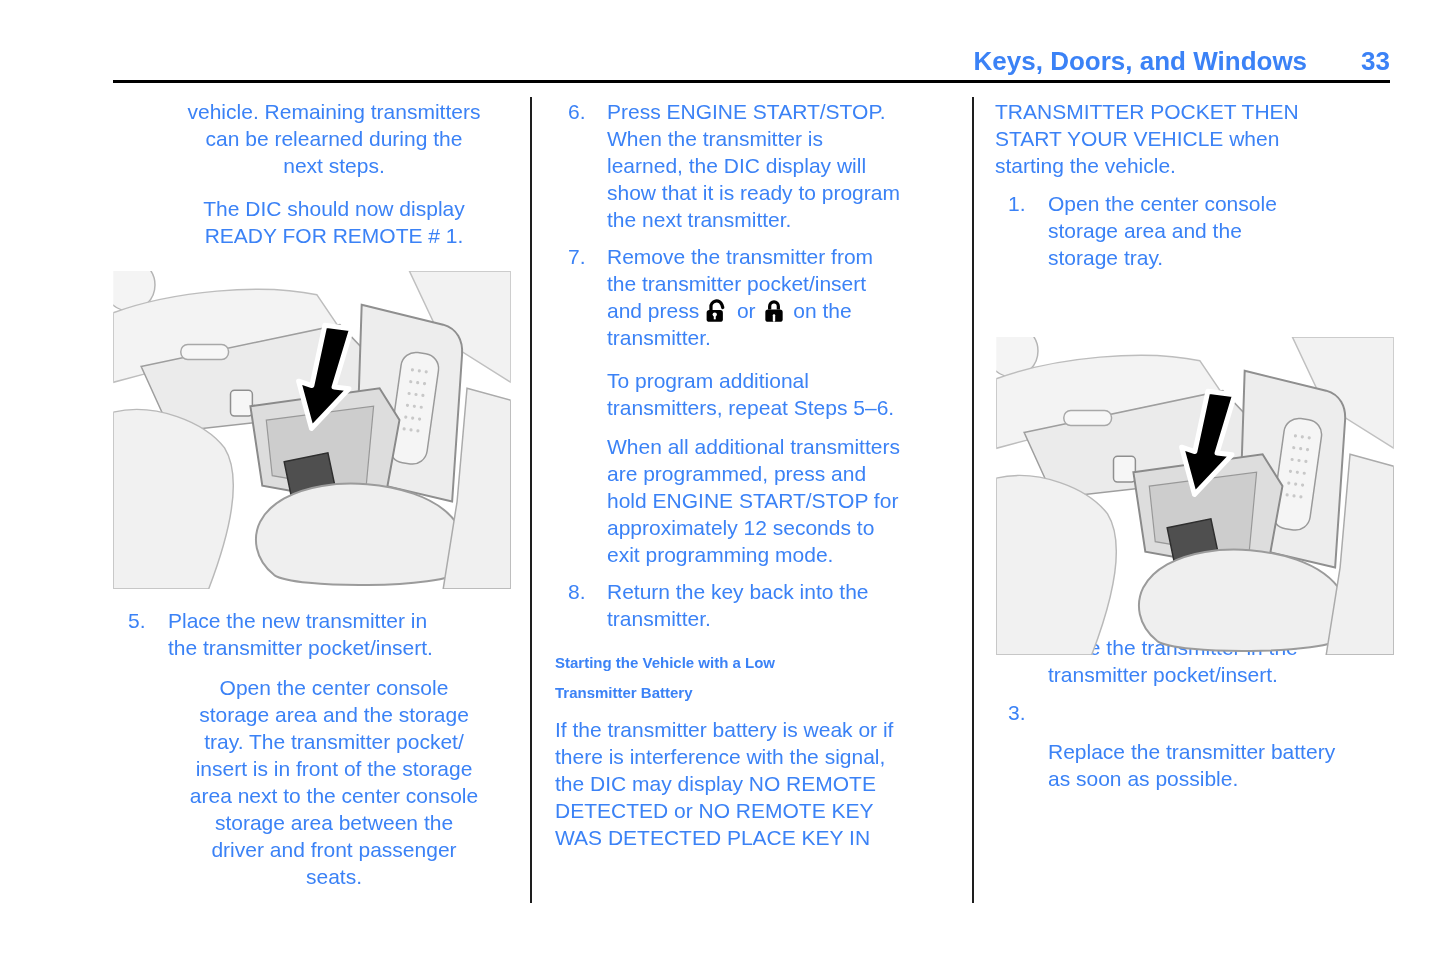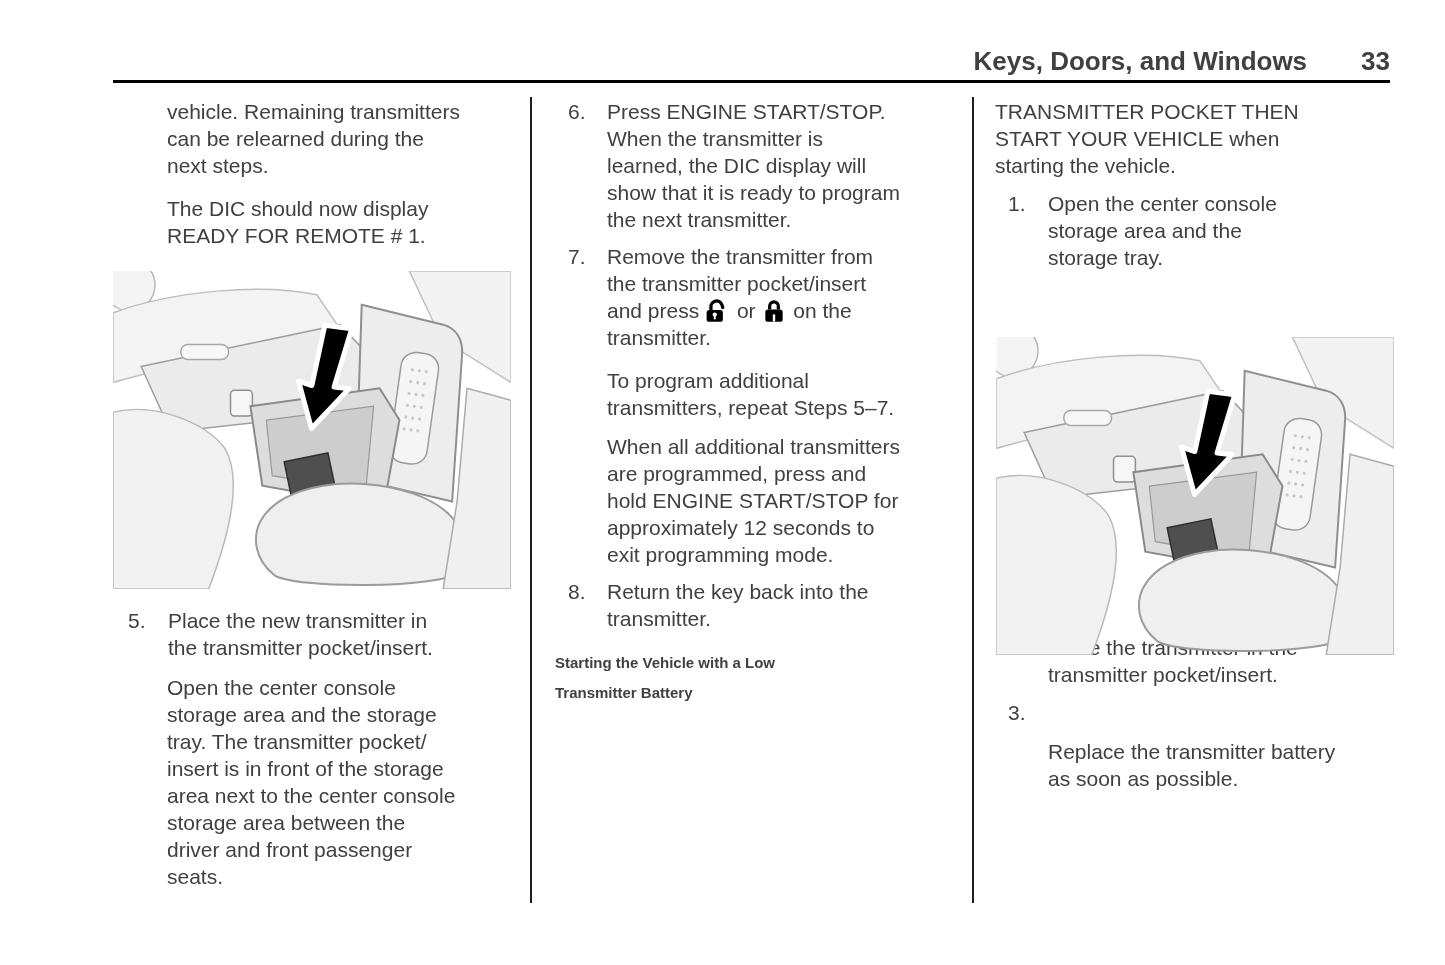--- a/index.html
+++ b/index.html
@@ -1,39 +1,39 @@
 <!DOCTYPE html>
 <html><head>
 <meta charset="utf-8">
 <style>
   html,body{margin:0;padding:0;background:#ffffff;}
   .page{
     position:relative;width:1445px;height:965px;background:#ffffff;
-    color:#404040;font-family:"Liberation Sans",sans-serif;
+    color:#3b82f6;font-family:"Liberation Sans",sans-serif;
     font-size:21px;line-height:27px;overflow:hidden;
   }
   
   .hdr{
     position:absolute;left:113px;top:46px;width:1277px;
     display:flex;justify-content:flex-end;align-items:baseline;gap:54px;
     font-weight:bold;font-size:26px;line-height:30px;
   }
   .rule{position:absolute;left:113px;top:80px;width:1277px;height:3px;background:#000;}
   .vdiv{position:absolute;top:97px;height:806px;width:2px;background:#1e1e1e;}
   #vdiv1{left:530px;} #vdiv2{left:972px;}
   
   .col{position:absolute;top:98px;}
   #col1{left:128px;width:396px;}
   #col2{left:555px;width:410px;}
   #col3{left:995px;width:406px;}
   .p{white-space:pre;margin:0;}
   .li{display:flex;align-items:flex-start;}
   .li .num{flex:none;}
   .li .txt{white-space:pre;}
-  #col1 .ind{margin-left:39px;}
+  #col1 .ind{margin-left:16px;text-align:center;}
   #col1 .num{width:40px;}
   #col2 .li{padding-left:13px;}
   #col2 .num{width:39px;}
   #col2 .ind2{margin-left:52px;}
   #col3 .li{padding-left:13px;}
   #col3 .num{width:40px;}
   #col3 .ind3{margin-left:53px;}
   .h2{font-weight:bold;font-size:15px;line-height:30px;white-space:pre;margin:0;}
   
   .lockicon{display:inline-block;width:26px;height:26px;vertical-align:-6px;}
@@ -153,33 +153,38 @@
               <circle cx="9" cy="15.3" r="2" fill="#fff"></circle>
               <rect x="8.1" y="16.3" width="1.8" height="3.4" fill="#fff"></rect>
             </svg></span><span> or </span><span class="lockicon"><svg viewBox="0 0 24 24">
               <rect x="4" y="10.5" width="16" height="11.5" rx="2.5" fill="#000"></rect>
               <path d="M8,10.5 V7.5 A4,4 0 0 1 16,7.5 V10.5" fill="none" stroke="#000" stroke-width="3"></path>
               <rect x="10.9" y="15" width="2.2" height="7" rx="1" fill="#fff"></rect>
             </svg></span><span> on the
 transmitter.</span></span>
     </div>
     <div class="p ind2" style="margin-top:16px">To program additional
-transmitters, repeat Steps 5–7.</div>
+transmitters, repeat Steps 5–6.</div>
     <div class="p ind2" style="margin-top:12px">When all additional transmitters
 are programmed, press and
 hold ENGINE START/STOP for
 approximately 12 seconds to
 exit programming mode.</div>
     <div class="li" style="margin-top:10px">
       <span class="num">8.</span>
       <span class="txt">Return the key back into the
 transmitter.</span>
     </div>
     <div class="h2" style="margin-top:16px">Starting the Vehicle with a Low
 Transmitter Battery</div>
+    <div class="p" style="margin-top:8px">If the transmitter battery is weak or if
+there is interference with the signal,
+the DIC may display NO REMOTE
+DETECTED or NO REMOTE KEY
+WAS DETECTED PLACE KEY IN</div>
   </div>
 
   <div class="col" id="col3">
     <div class="p">TRANSMITTER POCKET THEN
 START YOUR VEHICLE when
 starting the vehicle.</div>
     <div class="li" style="margin-top:11px">
       <span class="num">1.</span>
       <span class="txt">Open the center console
 storage area and the

